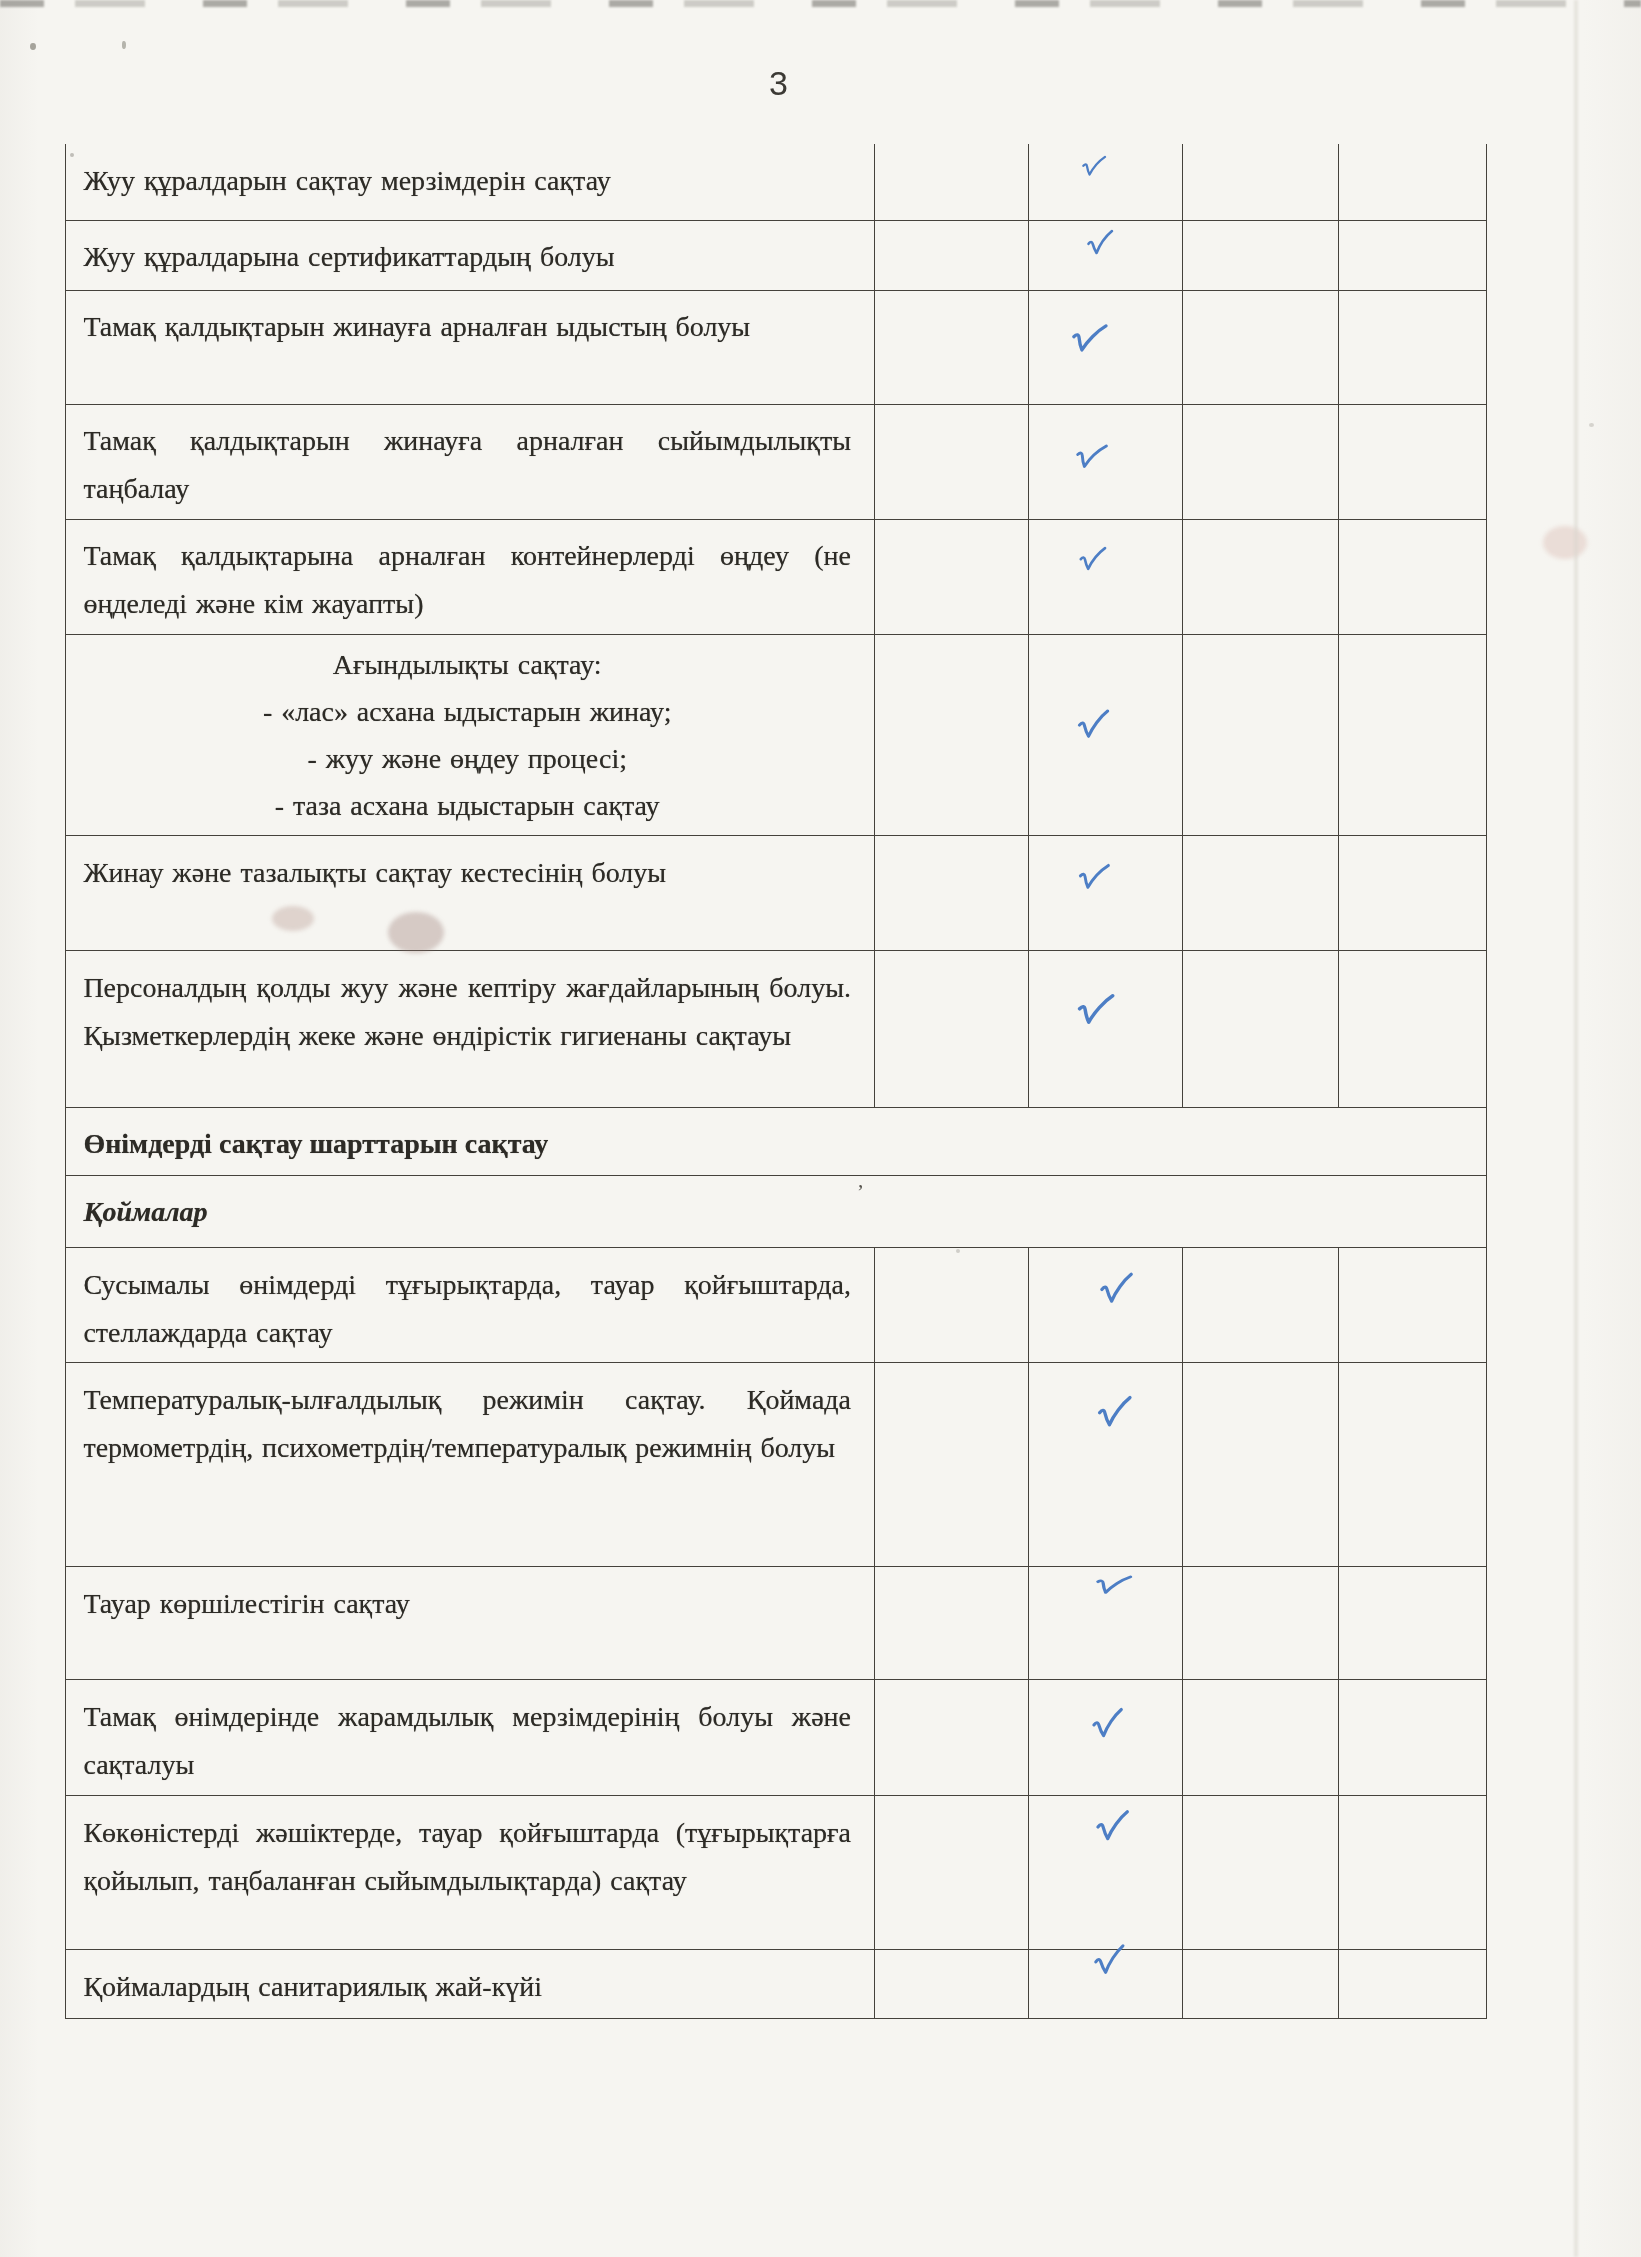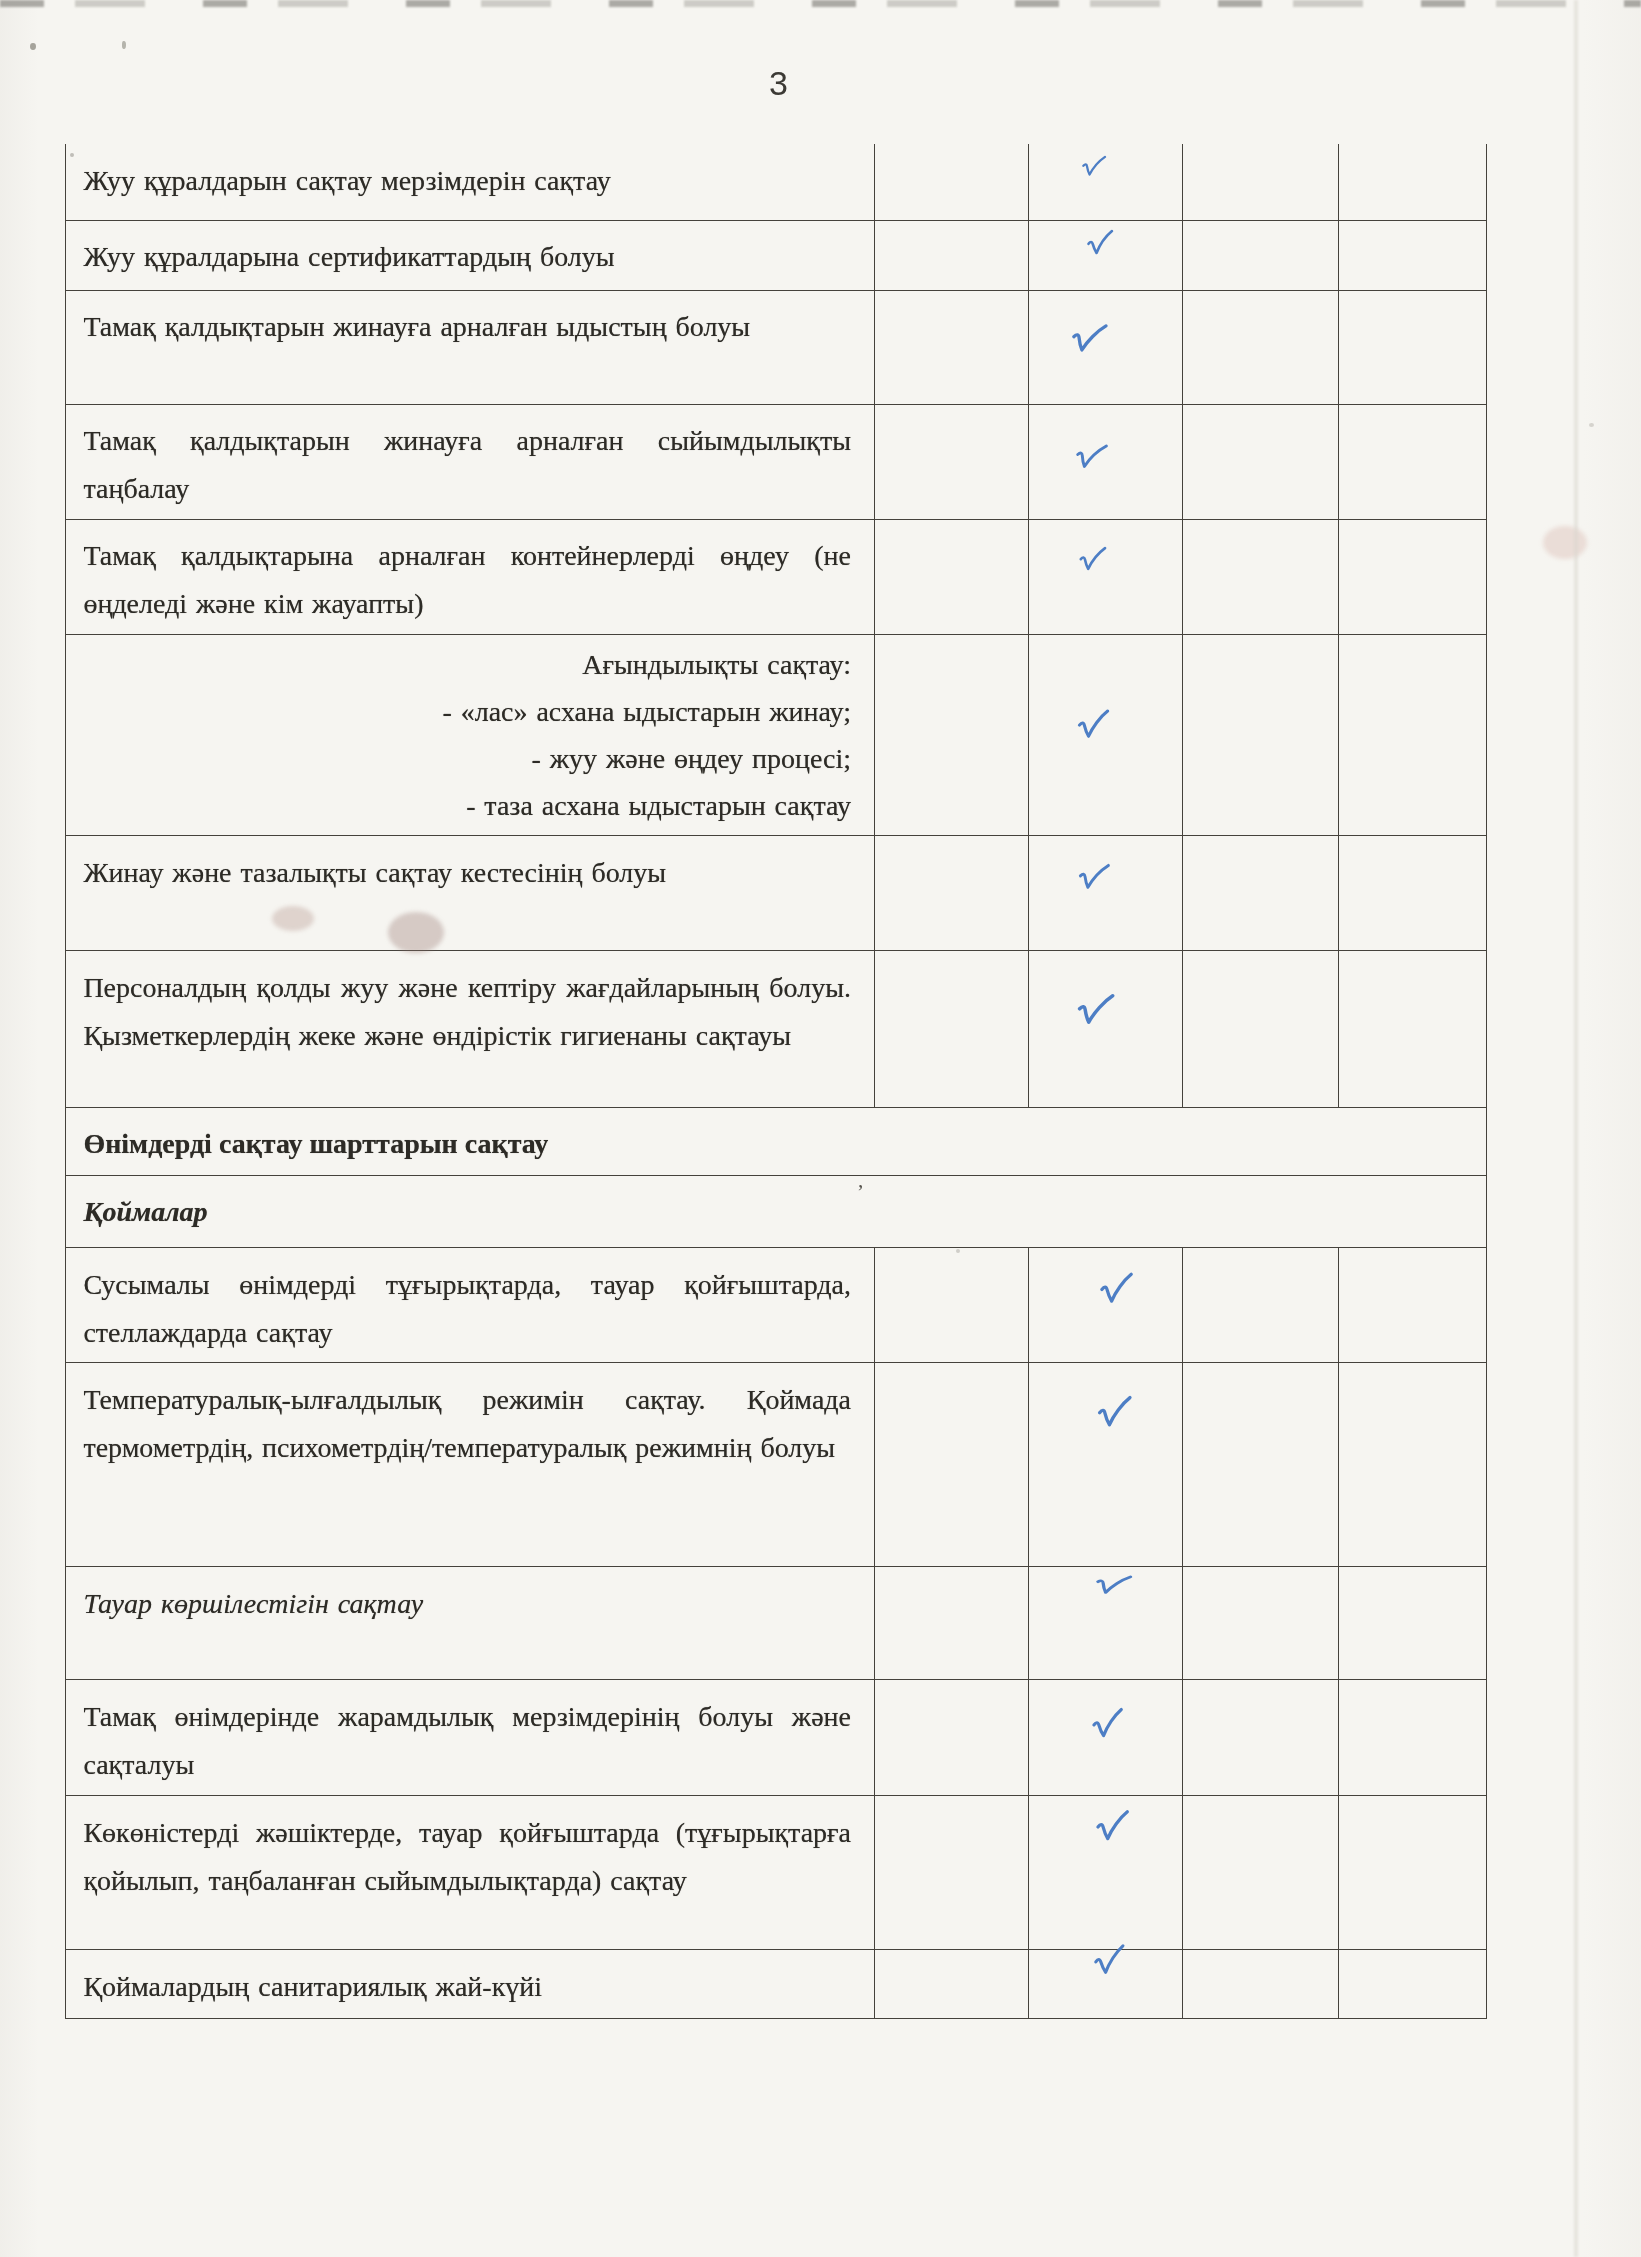--- a/index.html
+++ b/index.html
@@ -45,36 +45,36 @@
     overflow:visible;
   }
   .doc-table tr:first-child td{border-top:none;}
   td.cell-text{
     padding:12.6px 23px 5.8px 17.4px;
     text-align:justify;
     word-spacing:1.9px;
   }
   td.cell-text.multiline{
     white-space:pre-line;
-    text-align:right;
+    text-align:center;
     line-height:47px;
     padding-top:6px;
   }
   tr.section td{
     font-weight:bold;
     padding:11.6px 23px 5.8px 17.4px;
     text-align:left;
   }
   td.cell-check{position:relative;}
   
   tr.r1{height:76px;}  tr.r2{height:70px;}  tr.r3{height:114px;}
   tr.r4{height:113px;} tr.r5{height:112px;} tr.r6{height:200px;}
   tr.r7{height:115px;} tr.r8{height:157px;} tr.r9{height:68px;}
   tr.r10{height:72px;font-style:italic;} tr.r11{height:108px;}tr.r12{height:204px;}
-  tr.r13{height:113px;font-style:italic;}tr.r14{height:116px;}tr.r15{height:154px;}
+  tr.r13{height:113px;}tr.r14{height:116px;}tr.r15{height:154px;}
   tr.r16{height:69px;} tr.r17{height:70px;}
   
   .ckw{position:absolute;left:50%;top:50%;}
   .ckw svg{display:block;width:100%;height:auto;}
   .ckw path{fill:none;stroke:#4d7ec5;stroke-width:2.7;stroke-linecap:round;stroke-linejoin:round;}
   .ck1 {width:29px;transform:translate(calc(-50% - 11.6px),calc(-50% - 14.5px)) rotate(2deg);}
   .ck2 {width:33px;transform:translate(calc(-50% - 4.8px),calc(-50% - 10.6px)) rotate(-4deg);}
   .ck3 {width:42px;transform:translate(calc(-50% - 16.4px),calc(-50% - 6.8px)) rotate(6deg);}
   .ck4 {width:37px;transform:translate(calc(-50% - 14.5px),calc(-50% - 3.9px)) rotate(8deg);}
   .ck5 {width:33px;transform:translate(calc(-50% - 12.6px),calc(-50% - 16.4px));}

